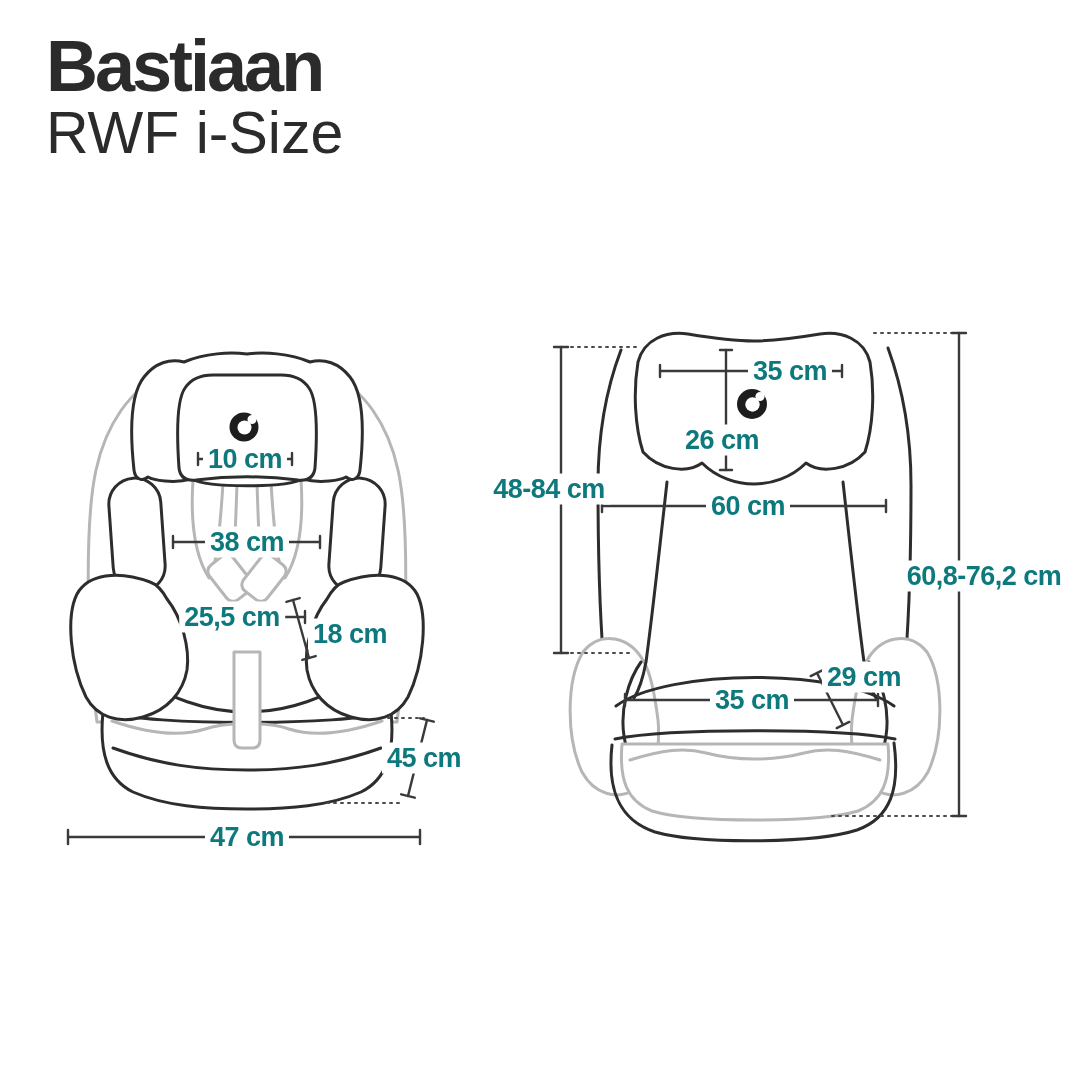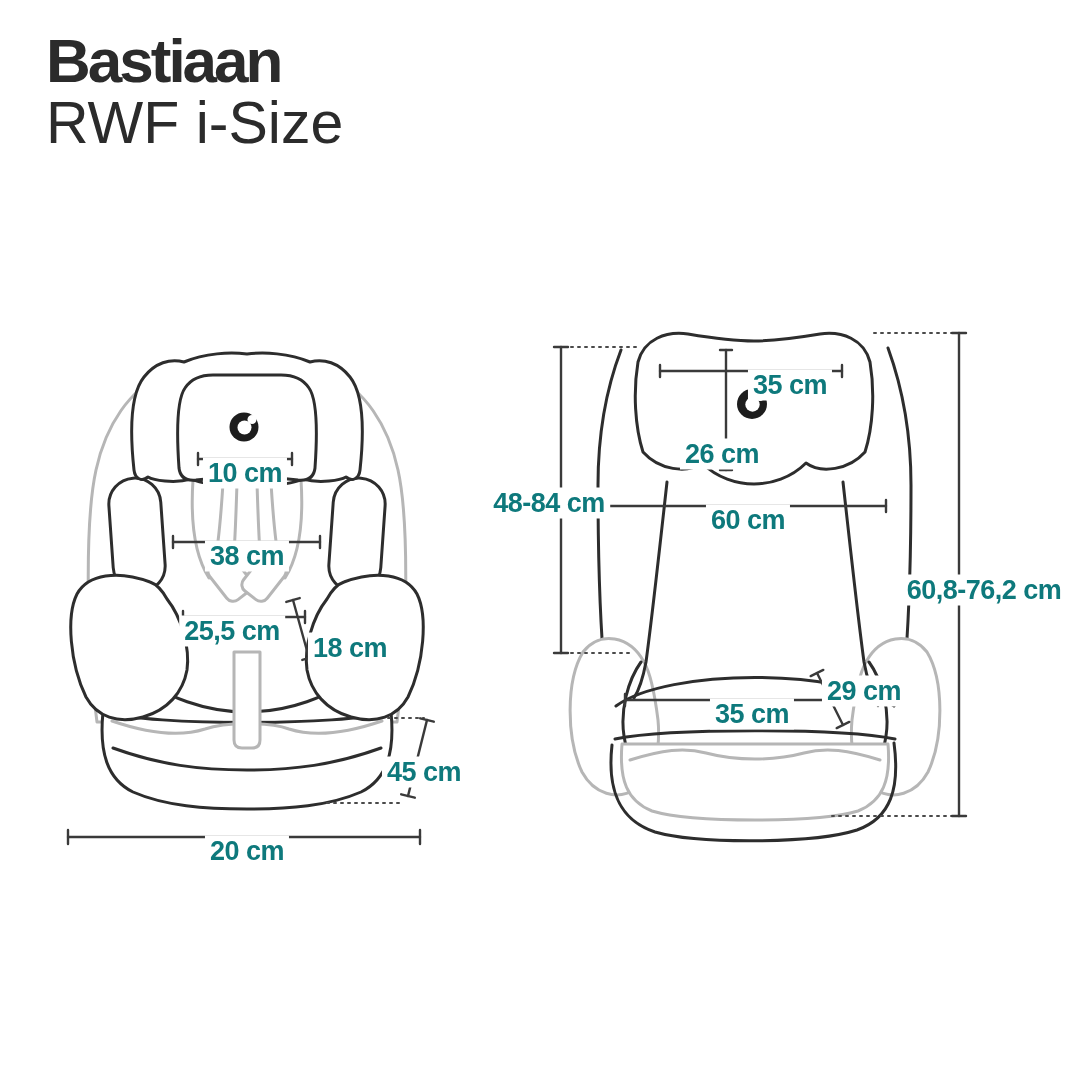--- a/index.html
+++ b/index.html
@@ -14,25 +14,25 @@
        font-family:"Liberation Sans",sans-serif;}
   .stage{position:absolute;inset:0;background:#fff;}
   svg.art{position:absolute;left:0;top:0;}
   .ld{stroke:var(--color-seat-line);stroke-width:3;fill:none;stroke-linecap:round;stroke-linejoin:round;}
   .ldf{stroke:var(--color-seat-line);stroke-width:3;fill:#ffffff;stroke-linejoin:round;}
   .lg{stroke:var(--color-seat-line-light);stroke-width:3;fill:none;stroke-linecap:round;stroke-linejoin:round;}
   .lgf{stroke:var(--color-seat-line-light);stroke-width:3;fill:#ffffff;stroke-linejoin:round;}
   .dl{stroke:var(--color-dim);stroke-width:2.4;fill:none;stroke-linecap:round;}
   .dot{stroke:#4a4a4a;stroke-width:2;fill:none;stroke-dasharray:2 5;stroke-linecap:round;}
   .brand{position:absolute;left:46px;top:30px;color:var(--color-ink);}
-  .brand h1{margin:0;font-size:62px;font-weight:bold;letter-spacing:-3px;line-height:1.0;}
+  .brand h1{margin:0;font-size:72px;font-weight:bold;letter-spacing:-3px;line-height:1.0;}
   .brand h2{margin:0;font-size:59px;font-weight:400;letter-spacing:0;line-height:1.08;}
   .dim{position:absolute;transform:translate(-50%,-50%);white-space:nowrap;
        color:var(--color-accent);font-weight:bold;font-size:27px;letter-spacing:-0.5px;
-       background:#fff;padding:0 5px;margin-top:14px;}
+       background:#fff;padding:0 5px;}
 </style>
 </head>
 <body>
 
 <div class="stage">
 
   <svg class="art" width="1080" height="1080" viewBox="0 0 1080 1080">
 
     <g>
 
@@ -195,21 +195,21 @@
   <div class="brand">
     <h1>Bastiaan</h1>
     <h2>RWF i-Size</h2>
   </div>
 
   <div class="dim" style="left:245px;top:459px">10 cm</div>
   <div class="dim" style="left:247px;top:542px">38 cm</div>
   <div class="dim" style="left:232px;top:617px">25,5 cm</div>
   <div class="dim" style="left:350px;top:634px">18 cm</div>
   <div class="dim" style="left:424px;top:758px">45 cm</div>
-  <div class="dim" style="left:247px;top:837px">20 cm</div>
+  <div class="dim" style="left:247px;top:837px">47 cm</div>
 
   <div class="dim" style="left:790px;top:371px">35 cm</div>
   <div class="dim" style="left:722px;top:440px">26 cm</div>
   <div class="dim" style="left:549px;top:489px">48-84 cm</div>
   <div class="dim" style="left:748px;top:506px">60 cm</div>
   <div class="dim" style="left:984px;top:576px">60,8-76,2 cm</div>
   <div class="dim" style="left:864px;top:677px">29 cm</div>
   <div class="dim" style="left:752px;top:700px">35 cm</div>
 
 </div>

